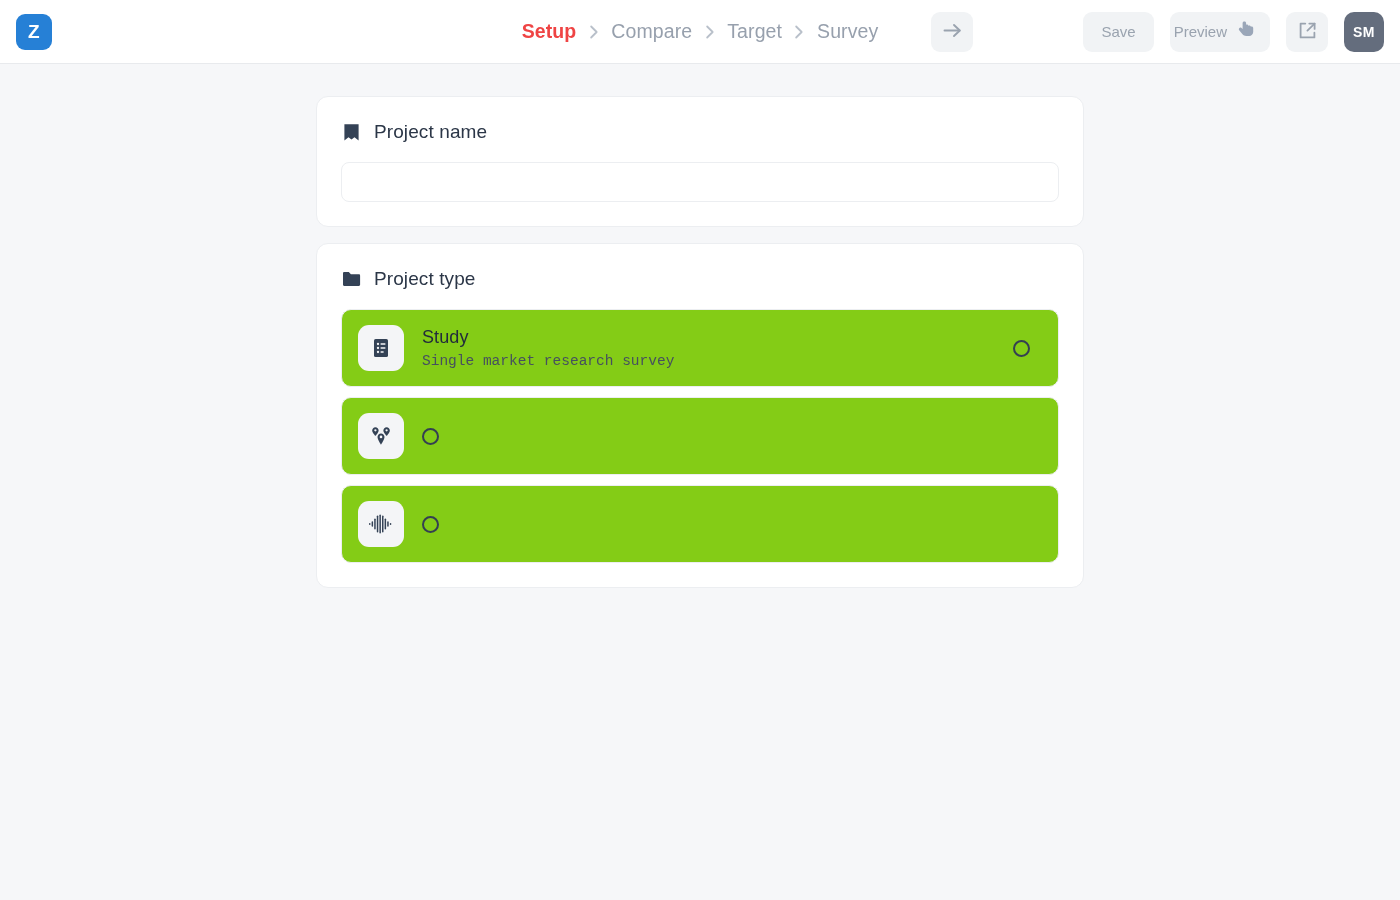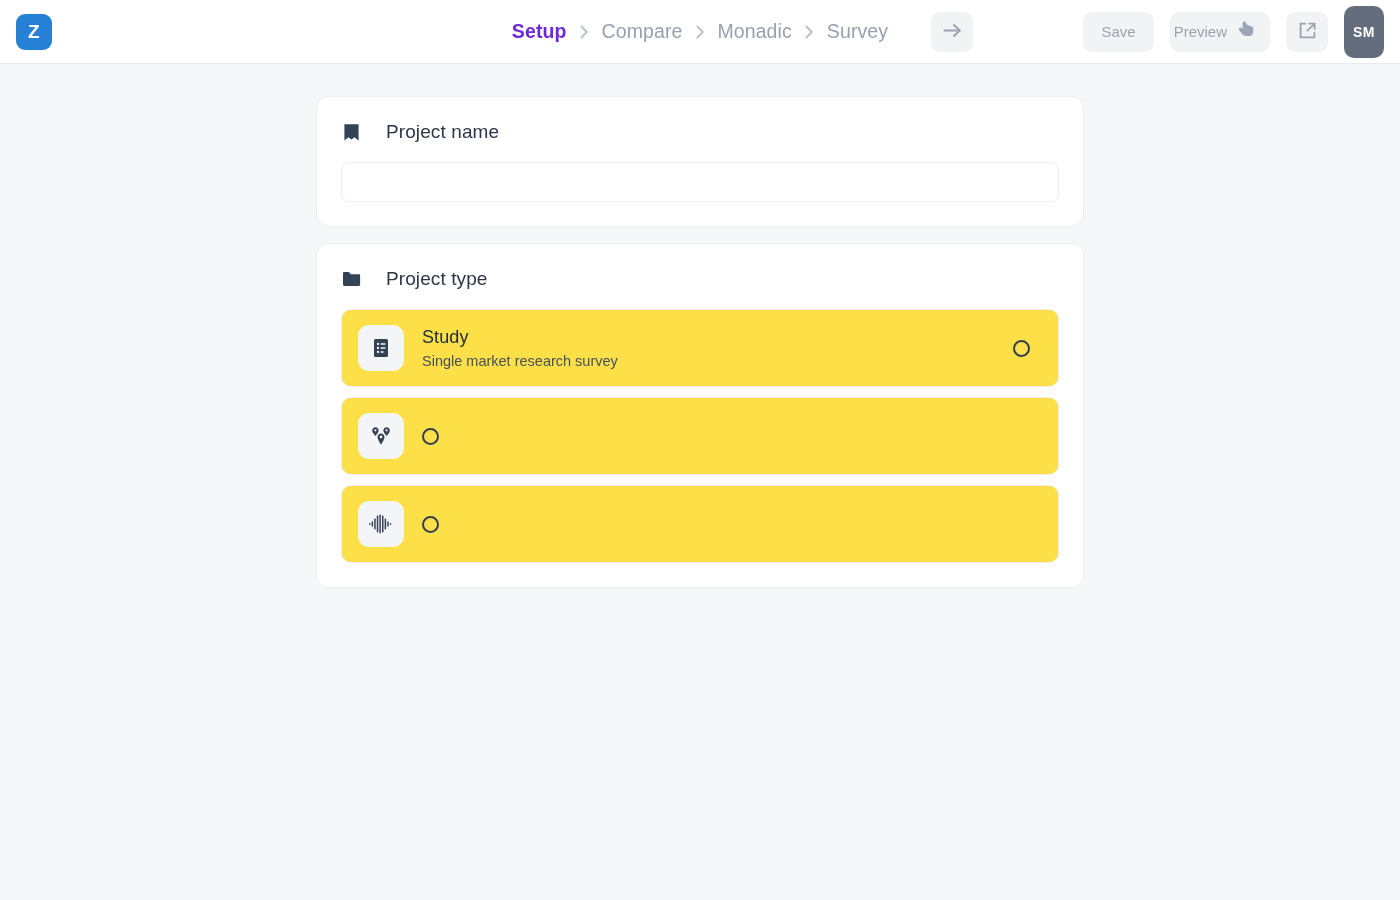--- a/index.html
+++ b/index.html
@@ -55,21 +55,21 @@
     gap: 13px;
     white-space: nowrap;
   }
   .crumb {
     font-size: 19.5px;
     color: #97a0ad;
     cursor: pointer;
     letter-spacing: .1px;
   }
   .crumb.active {
-    color: #6d28d9;
+    color: #ef4444;
     font-weight: bold;
   }
   .crumb-sep {
     color: #b9c0ca;
     font-size: 15px;
     line-height: 1;
     display: flex;
     align-items: center;
   }
   .crumb-sep svg { display: block; }
@@ -101,21 +101,21 @@
     width: 42px;
     padding: 0;
   }
   .btn-preview {
     gap: 11px;
     padding: 0 15px 0 4px;
   }
 
   .avatar {
     width: 40px;
-    height: 52px;
+    height: 40px;
     border-radius: 10px;
     background: #646d7d;
     color: #ffffff;
     font-size: 14px;
     font-weight: bold;
     display: flex;
     align-items: center;
     justify-content: center;
     letter-spacing: .4px;
     cursor: pointer;
@@ -137,21 +137,21 @@
     background: #ffffff;
     border: 1px solid #eceef1;
     border-radius: 12px;
     padding: 24px;
   }
   .card + .card { margin-top: 16px; }
 
   .card-head {
     display: flex;
     align-items: center;
-    gap: 25px;
+    gap: 13px;
     margin-bottom: 19px;
   }
   .card-head .ico {
     width: 20px;
     height: 20px;
     display: flex;
     align-items: center;
     justify-content: center;
     color: #344256;
     flex: none;
@@ -178,21 +178,21 @@
 
   
   .options { display: flex; flex-direction: column; gap: 10px; }
 
   .option {
     display: flex;
     align-items: center;
     border: 1px solid #eceef1;
     border-radius: 10px;
     padding: 15px 28px 15px 16px;
-    background: #fde047;
+    background: #84cc16;
     cursor: pointer;
     gap: 18px;
   }
 
   .option-ico {
     width: 46px;
     height: 46px;
     border-radius: 11px;
     background: #f4f5f7;
     display: flex;
@@ -207,20 +207,21 @@
     font-size: 18px;
     color: #222c3c;
     line-height: 1.25;
     letter-spacing: .1px;
   }
   .option-desc {
     font-size: 14.5px;
     color: #46505f;
     margin-top: 3px;
     line-height: 1.25;
+    font-family: Liberation Mono, monospace;
   }
 
   .radio {
     width: 17px;
     height: 17px;
     border-radius: 50%;
     border: 2px solid #343f52;
     flex: none;
     background: transparent;
   }
@@ -238,21 +239,21 @@
       <svg width="9" height="14" viewBox="0 0 9 14" fill="none" stroke="#b9c0ca" stroke-width="1.8" stroke-linecap="round" stroke-linejoin="round">
           <path d="M1.5 1.5 L7 7 L1.5 12.5"></path>
         </svg>
     </span>
     <span class="crumb">Compare</span>
     <span class="crumb-sep">
       <svg width="9" height="14" viewBox="0 0 9 14" fill="none" stroke="#b9c0ca" stroke-width="1.8" stroke-linecap="round" stroke-linejoin="round">
           <path d="M1.5 1.5 L7 7 L1.5 12.5"></path>
         </svg>
     </span>
-    <span class="crumb">Monadic</span>
+    <span class="crumb">Target</span>
     <span class="crumb-sep">
       <svg width="9" height="14" viewBox="0 0 9 14" fill="none" stroke="#b9c0ca" stroke-width="1.8" stroke-linecap="round" stroke-linejoin="round">
           <path d="M1.5 1.5 L7 7 L1.5 12.5"></path>
         </svg>
     </span>
     <span class="crumb">Survey</span>
   </div>
 
   <div class="actions">
 

